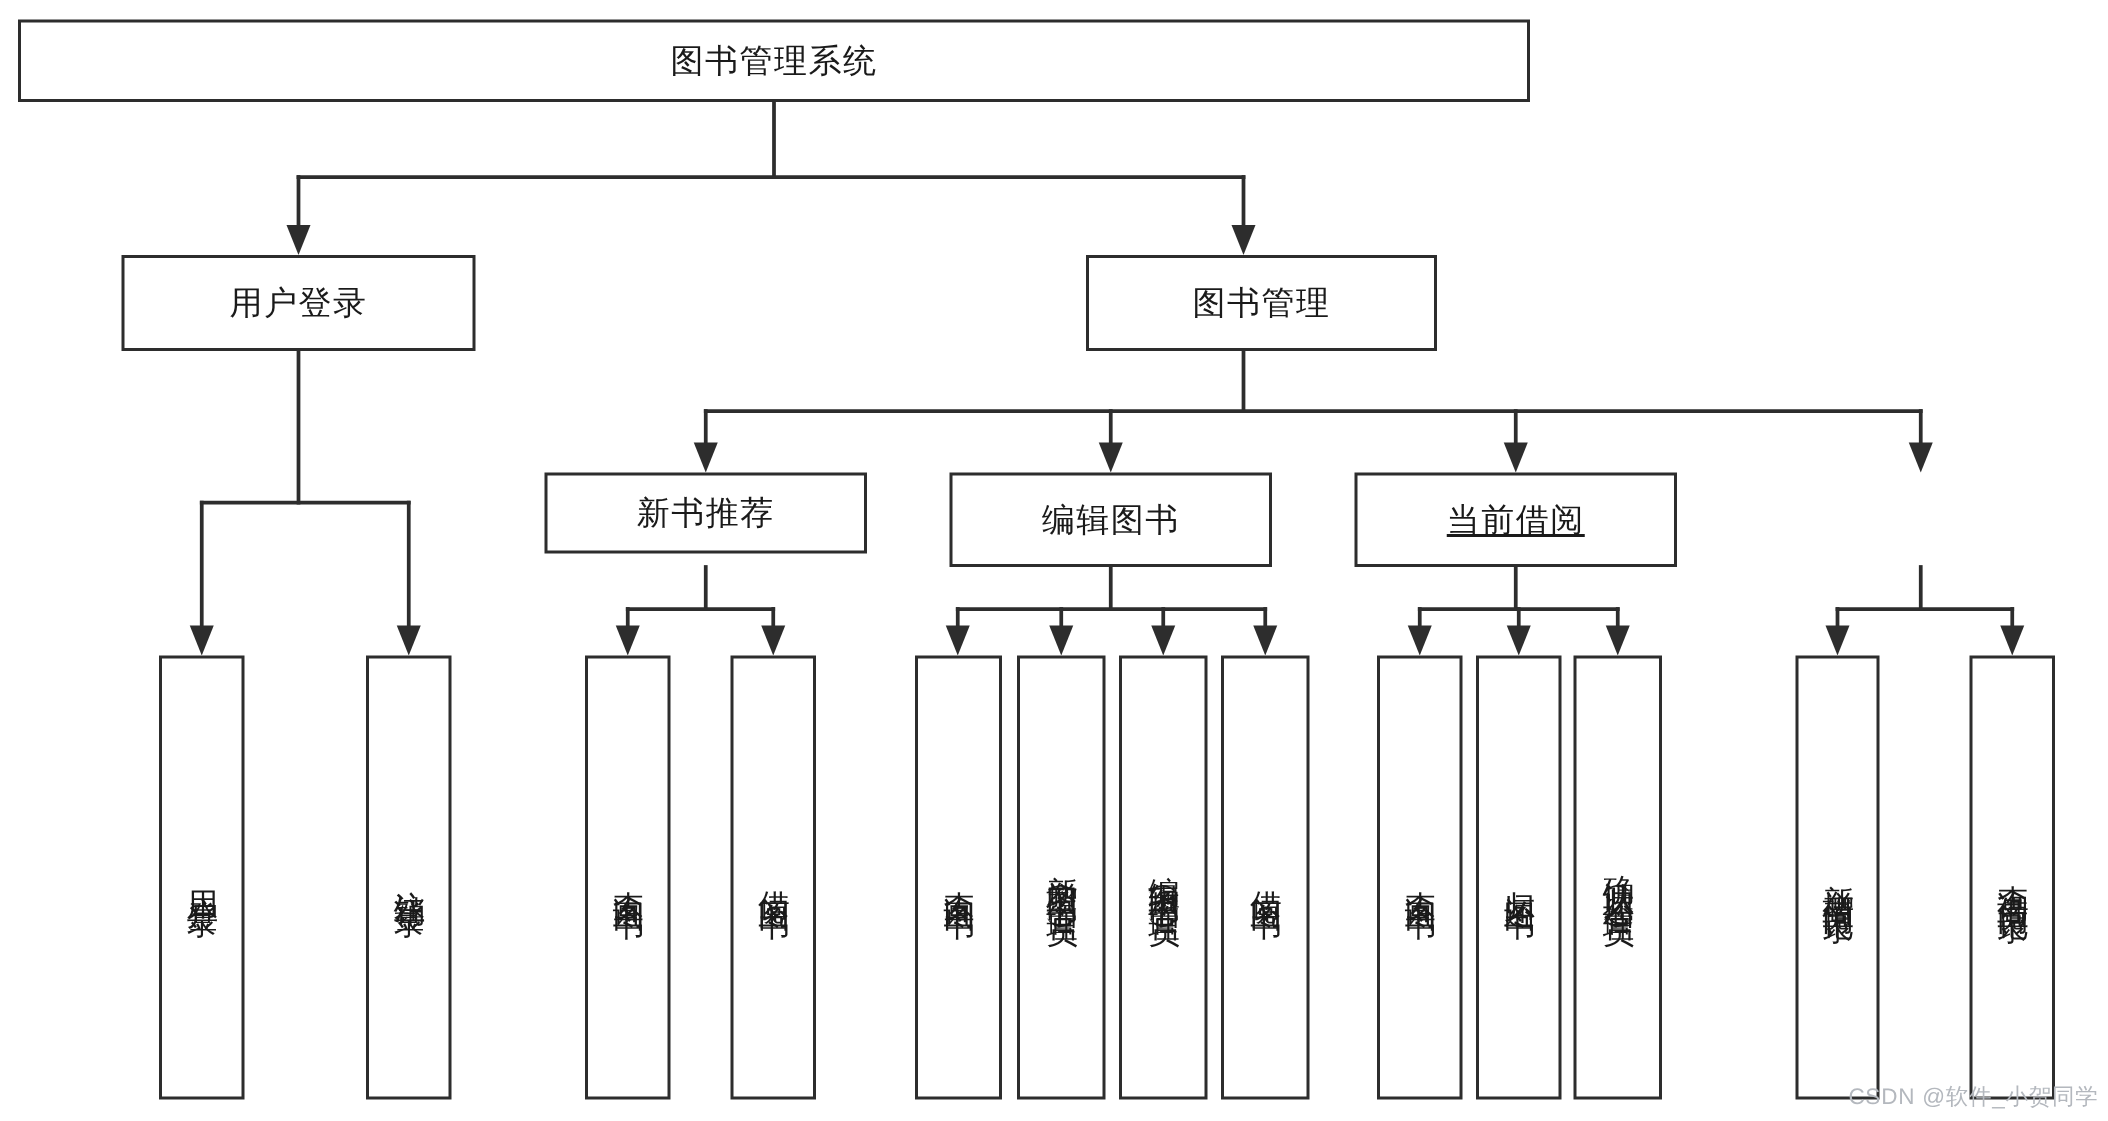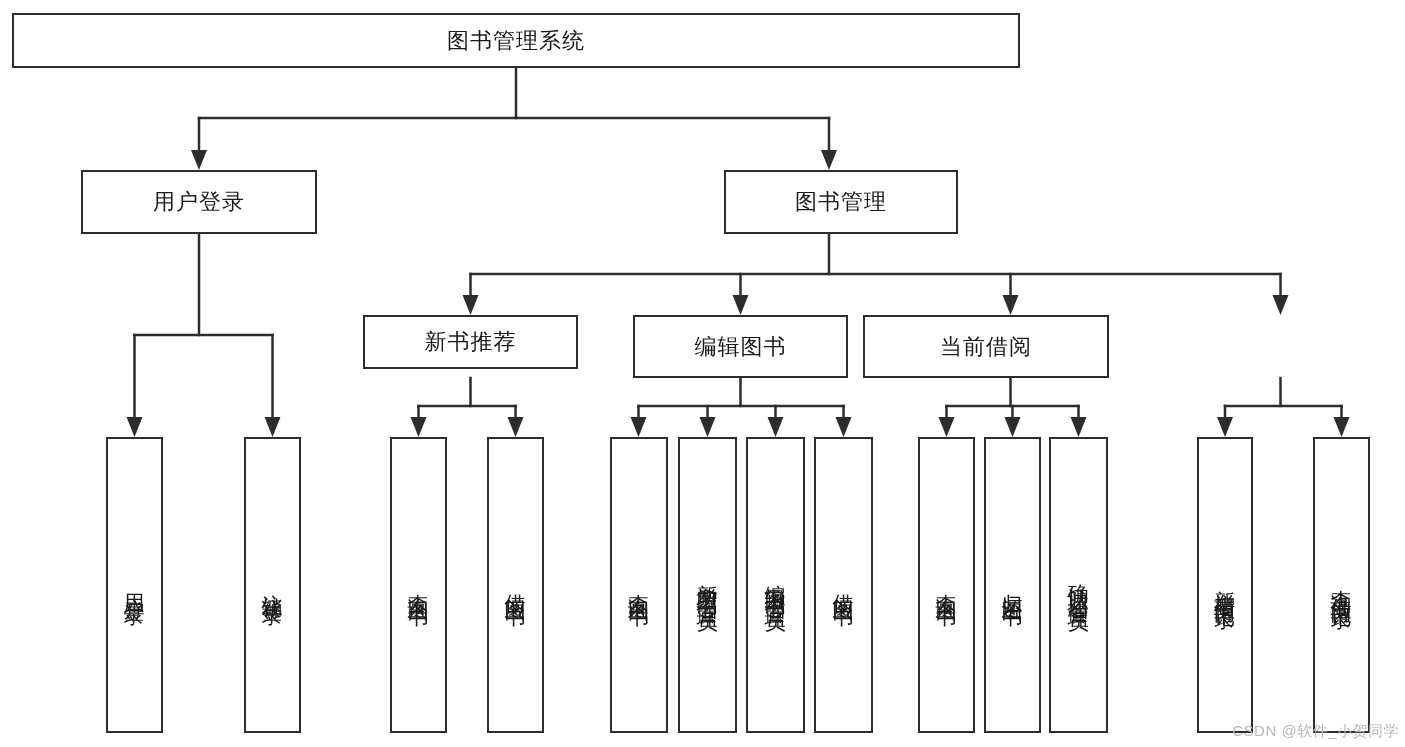--- a/index.html
+++ b/index.html
@@ -146,21 +146,21 @@
   <div class="node" style="left:712px; top:170px; width:234px; height:64px;margin-left:12px;">
     <span>图书管理</span>
   </div>
 
   <div class="node" style="left:363px; top:315px; width:215px; height:54px;">
     <span>新书推荐</span>
   </div>
   <div class="node" style="left:633px; top:315px; width:215px; height:63px;">
     <span>编辑图书</span>
   </div>
-  <div class="node" style="left:863px; top:315px; width:246px; height:63px;">
+  <div class="node" style="left:903px; top:315px; width:215px; height:63px;text-decoration:underline;">
     <span>当前借阅</span>
   </div>
 
   <div class="vnode" style="left:106px;">
     <span class="vtext">用户登录</span>
   </div>
   <div class="vnode" style="left:244px;">
     <span class="vtext">注销登录</span>
   </div>
 

